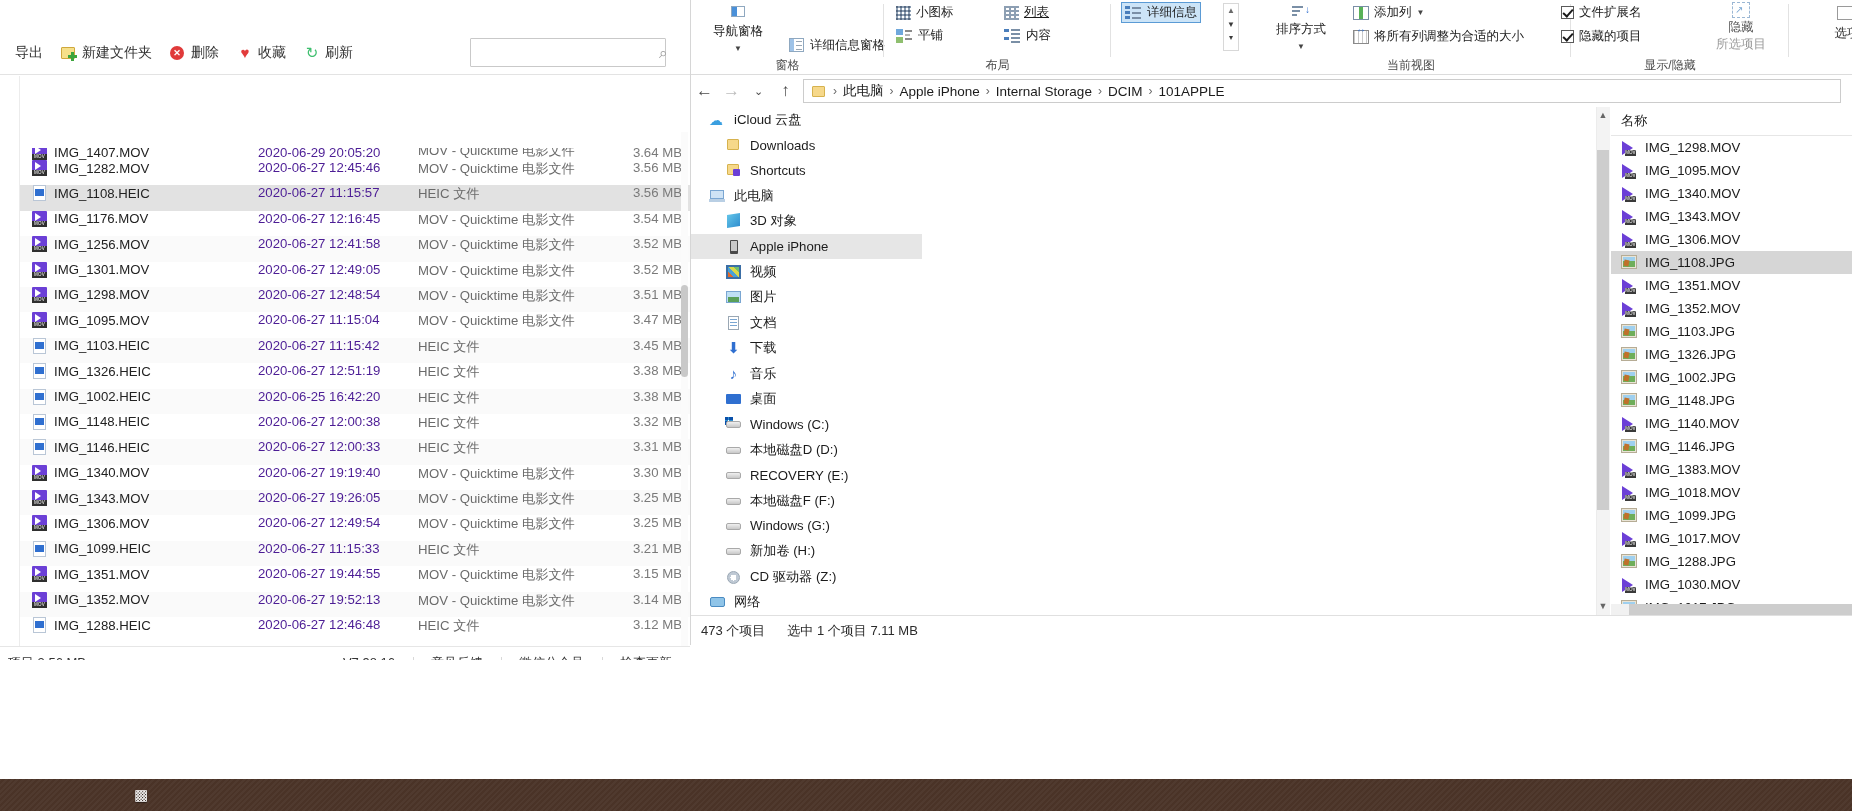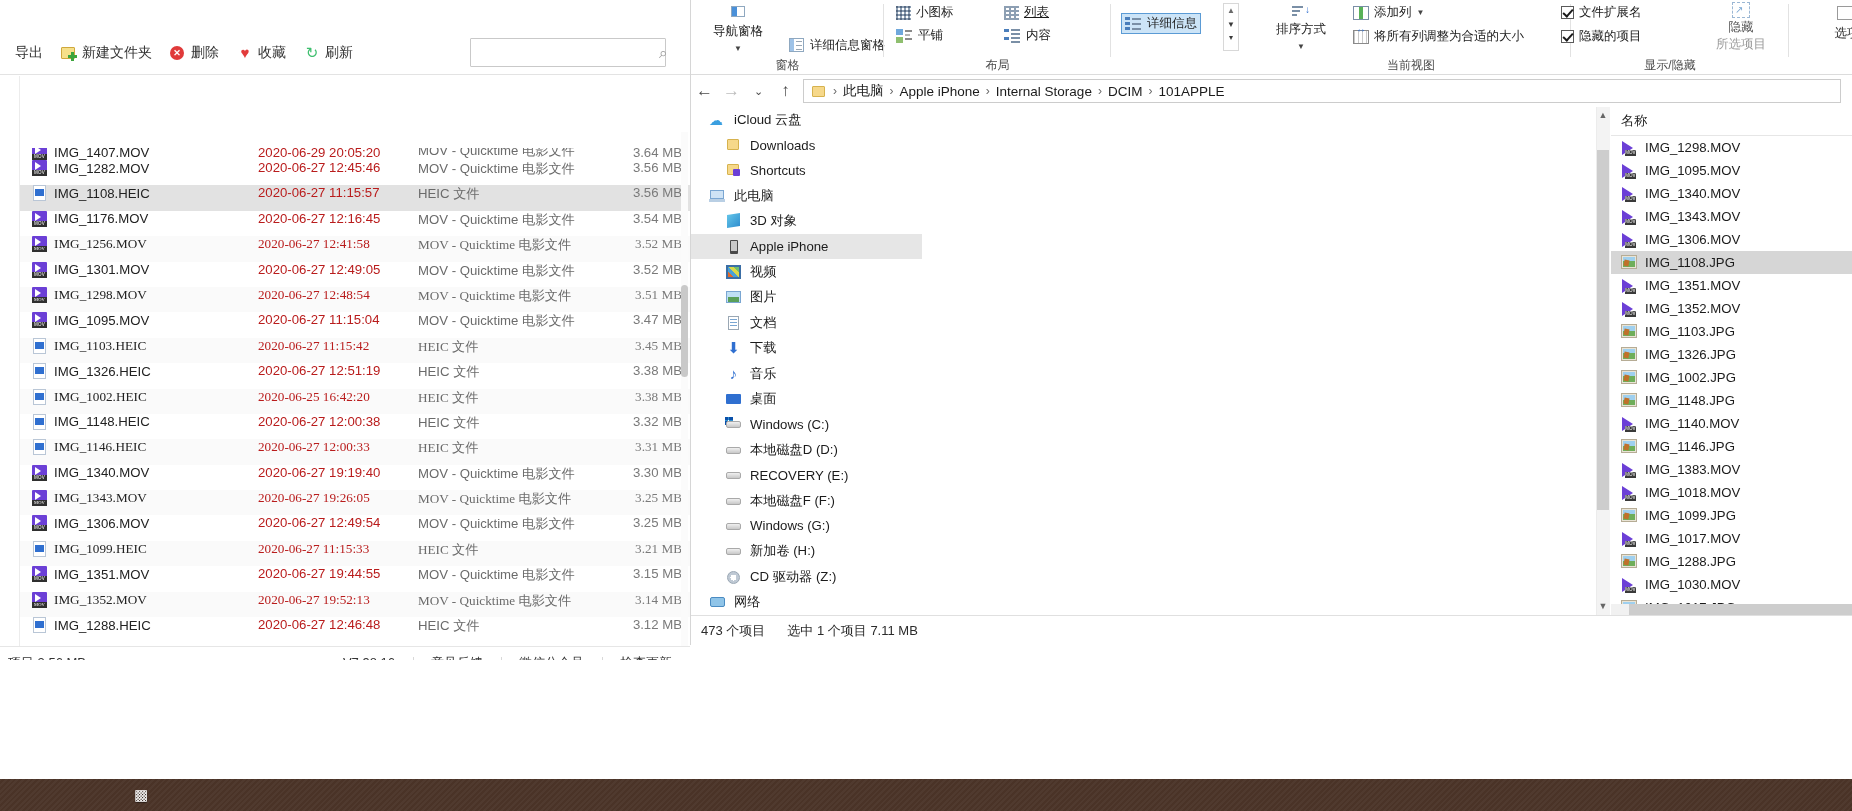--- a/index.html
+++ b/index.html
@@ -68,24 +68,24 @@
     display:flex; align-items:center; border-bottom:1px solid #e6e6e6; background:#fff;
   }
   .lh { font-size:13.5px; color:#1b1b1b; padding-left:12px; position:relative; }
   .lh.sep:before { content:""; position:absolute; left:0; top:4px; bottom:4px; width:1px; background:#dcdcdc; }
 
   #left-list {
     position:absolute; left:20px; top:148px; width:670px; height:514px;
     overflow:hidden; background:#fff;
   }
   .lrow { height:25.4px; display:flex; align-items:flex-start; font-size:13.2px; color:#222; position:relative;}
-  .lrow.alt { background:#fafafa;font-family:Liberation Serif, serif; }
+  .lrow.alt { background:#fafafa; }
   .lrow.sel { background:#e2e2e2; }
   .lrow .c-name { width:238px; display:flex; align-items:center; gap:7px; padding-left:12px; }
-  .lrow .c-date { width:160px; color:#b91c1c; }
+  .lrow .c-date { width:160px; color:#4c1d95; }
   .lrow .c-type { width:200px; color:#6b6b6b; }
   .lrow .c-size { width:64px; text-align:right; color:#7a7a7a; }
   .lrow .nm { white-space:nowrap; }
 
   .fic { width:15px; height:16px; flex:none; position:relative; }
   .fic-mov .bg{position:absolute;inset:0;background:#6b3fd6;border-radius:1px;}
   .fic-mov .tri{position:absolute;left:3px;top:2px;width:0;height:0;border-left:6px solid #fff;border-top:4px solid transparent;border-bottom:4px solid transparent;}
   .fic-mov .lbl{position:absolute;left:0;bottom:0;width:15px;height:6px;background:#2f2f2f;color:#fff;font-size:4.5px;line-height:6px;text-align:center;letter-spacing:.2px;}
   .fic-heic .page{position:absolute;left:1px;top:0;width:13px;height:16px;background:#fff;border:1px solid #b9c6d6;}
   .fic-heic .img{position:absolute;left:3px;top:4px;width:9px;height:7px;background:#2f6fd0;}
@@ -626,21 +626,21 @@
             <span class="l" style="top:5px"></span>
             <span class="l" style="top:9px"></span>
             <span class="l" style="top:13px"></span>
           </span>
         <span>内容</span>
       </div>
       <div class="rlabel" style="left:0;width:227px;">布局</div>
       <div class="rsep"></div>
     </div>
 
-    <div class="smallitem selected" style="position:absolute;left:430px;top:13px;align-items:flex-end;">
+    <div class="smallitem selected" style="position:absolute;left:430px;top:2px;align-items:flex-end;">
       <span class="gicon gi-details">
           <span class="s" style="top:1px"></span>
           <span class="s" style="top:6px"></span>
           <span class="s" style="top:11px"></span>
           <span class="l" style="top:2px"></span>
           <span class="l" style="top:7px"></span>
           <span class="l" style="top:12px"></span>
         </span>
       <span>详细信息</span>
     </div>

